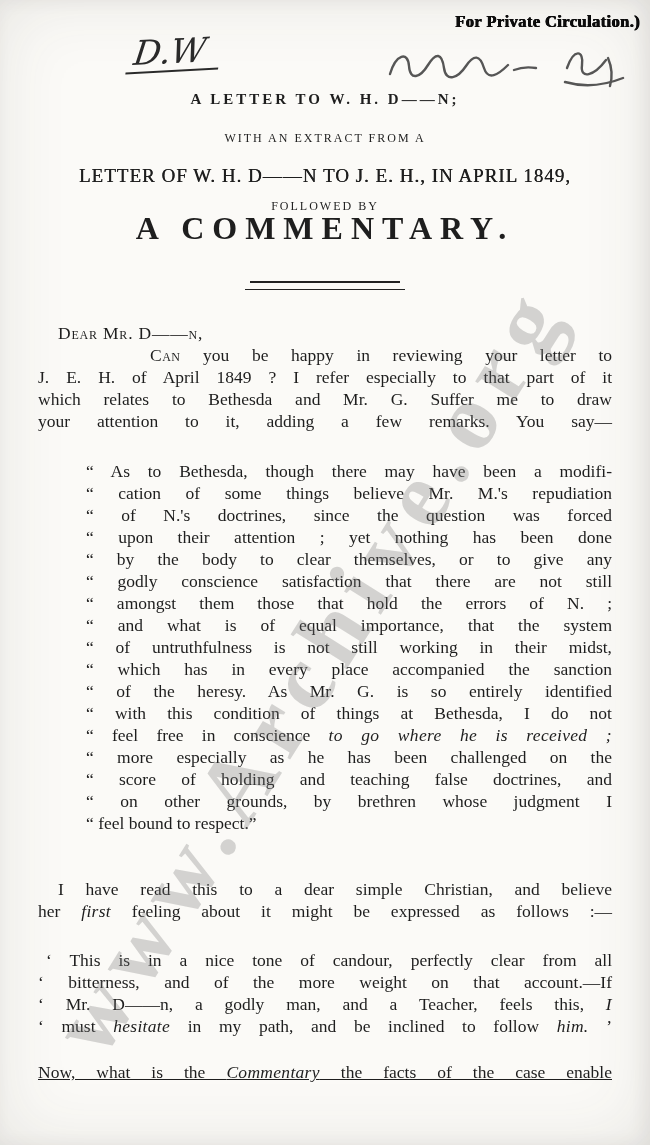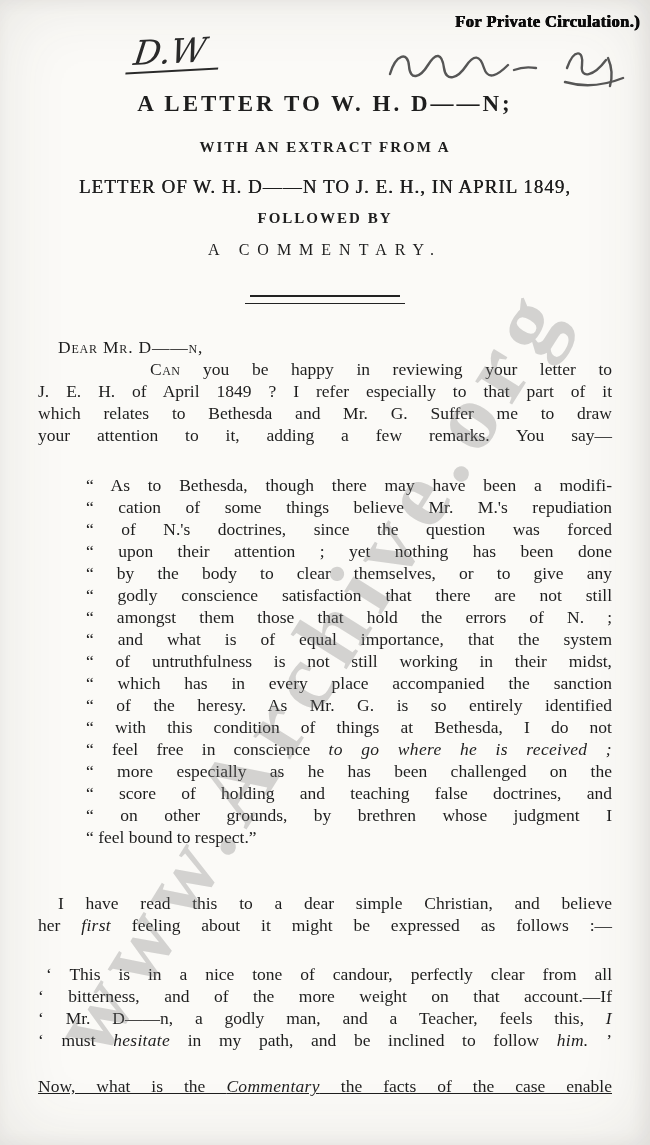--- a/index.html
+++ b/index.html
@@ -37,36 +37,36 @@
   .watermark{
     position:absolute;left:28px;top:1015px;
     transform:rotate(-58deg);transform-origin:0 0;
     font-size:95px;font-weight:bold;letter-spacing:12px;
     color:rgba(120,120,120,.30);
     white-space:nowrap;pointer-events:none;z-index:4;
   }
   
   header{position:relative;z-index:2;text-align:center;margin-top:92px;}
   .title{
-    font-size:23px;font-weight:bold;letter-spacing:3px;
+    font-size:15px;font-weight:bold;letter-spacing:3px;
     margin:0 0 24px 0;line-height:1.05;
   }
   .sub-small{
-    font-size:15px;font-weight:bold;letter-spacing:2px;
+    font-size:12px;font-weight:normal;letter-spacing:2px;
     margin-top:0;line-height:1;text-align:center;
   }
   .sub-mid{
     font-size:19px;letter-spacing:1px;font-weight:normal;
     text-shadow:.3px 0 #1e1e1e;
     margin-top:22px;line-height:1.05;
   }
   .sub-followed{margin-top:14px;}
   .sub-big{
-    font-size:16px;font-weight:normal;letter-spacing:8px;
-    margin-top:16px;line-height:1.05;
+    font-size:32px;font-weight:bold;letter-spacing:8px;
+    line-height:1.05;
   }
   .rule{margin:36px auto 0 auto;width:160px;}
   .rule .r1{display:block;height:0;border-top:2.5px solid #222;width:150px;margin:0 auto;}
   .rule .r2{display:block;height:0;border-top:1px solid #222;width:160px;margin:6px auto 0 auto;}
   
   main{position:relative;z-index:2;margin-top:32px;font-size:17.5px;line-height:22px;}
   .salutation{
     padding-left:20px;
     font-variant:small-caps;letter-spacing:.8px;
   }

